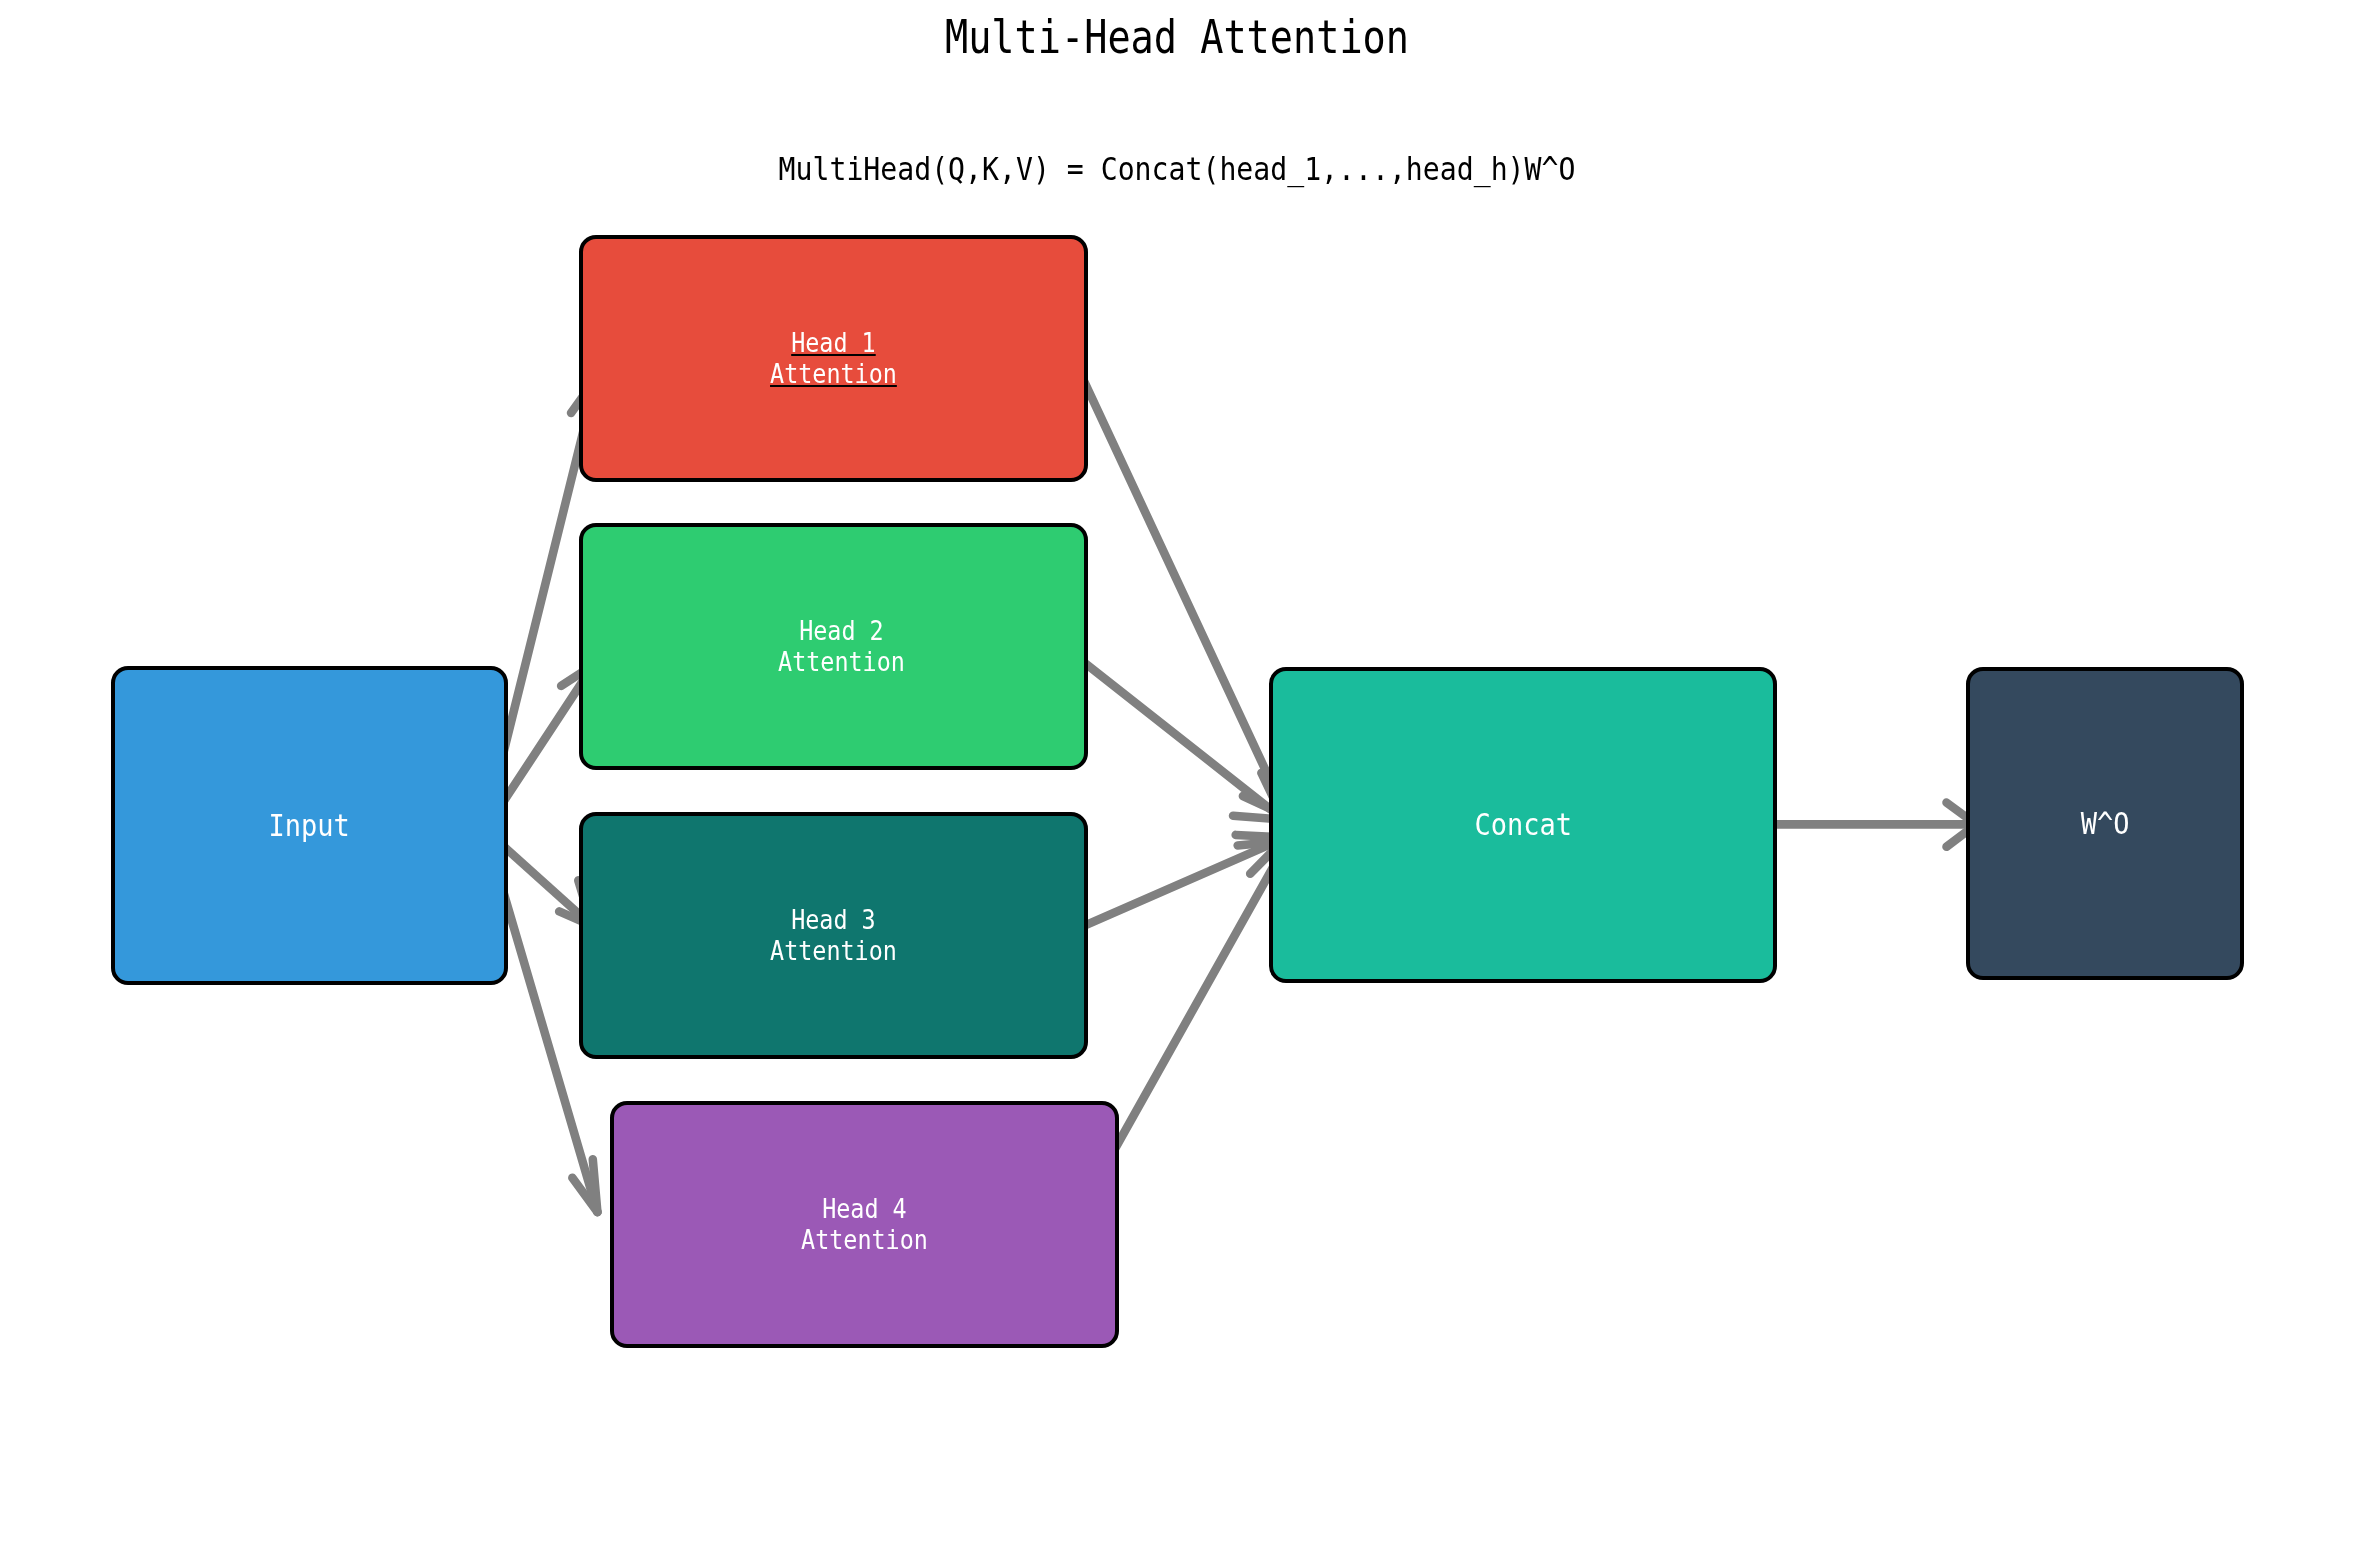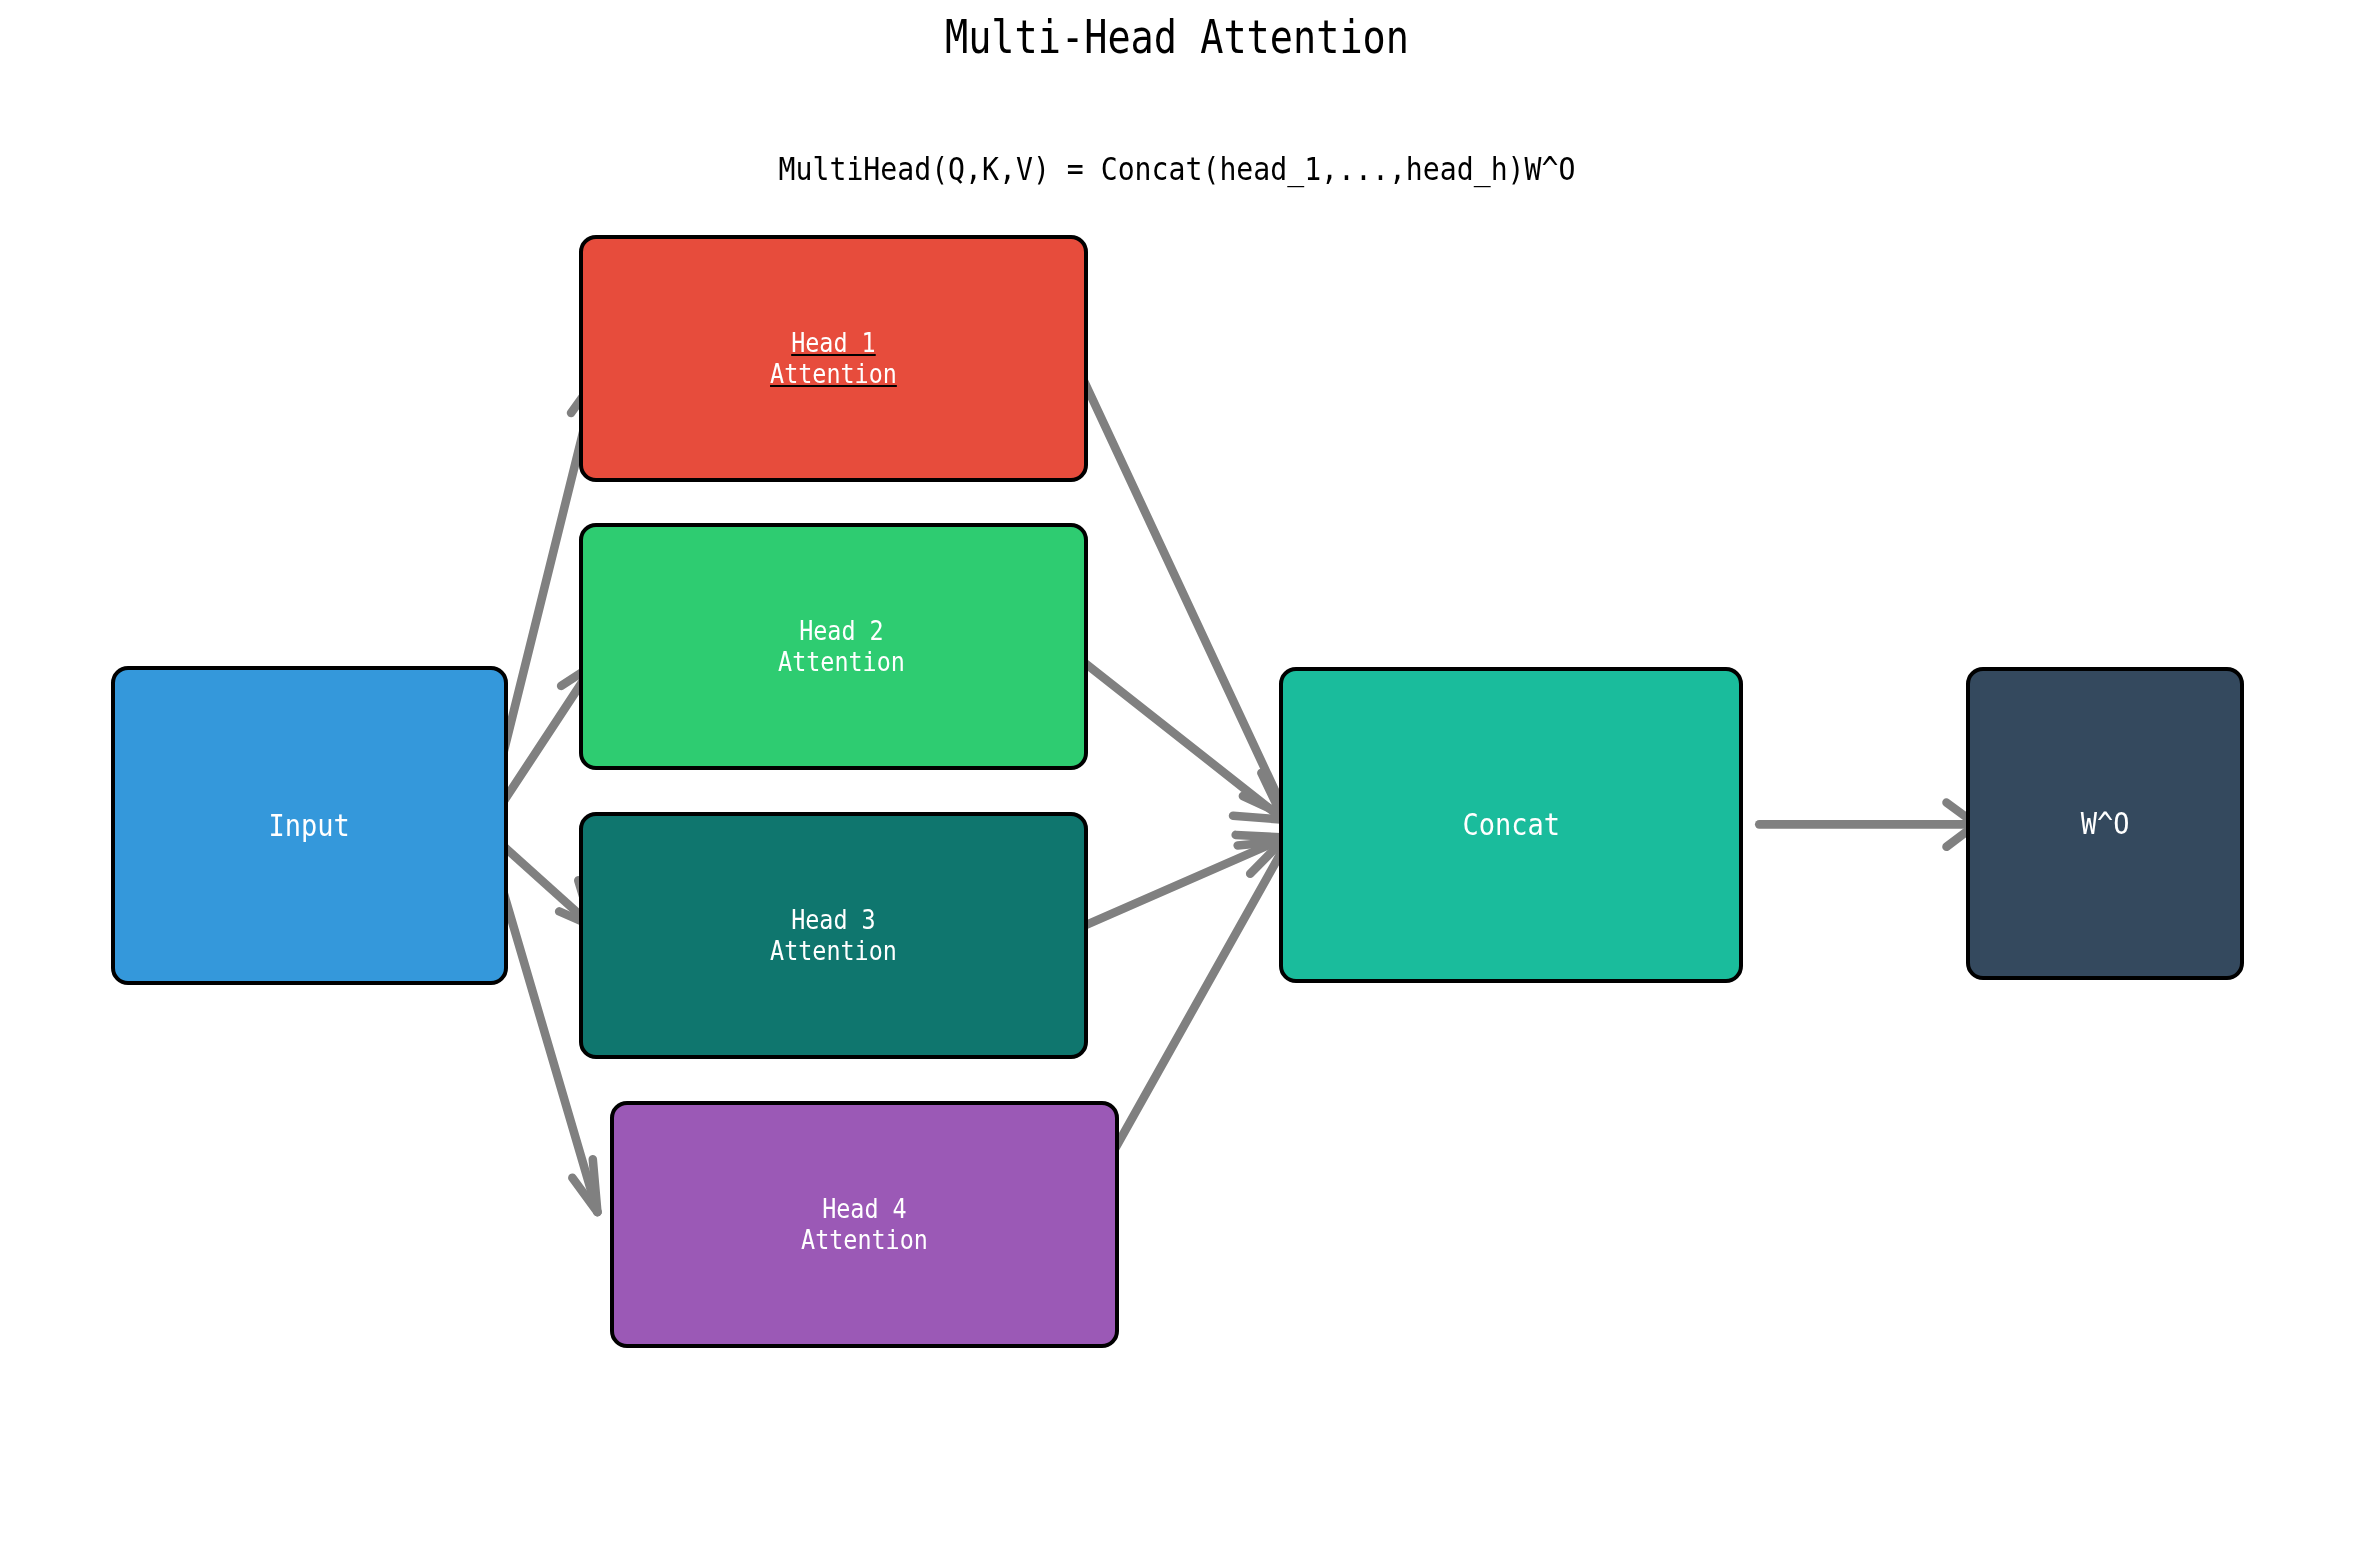--- a/index.html
+++ b/index.html
@@ -152,21 +152,21 @@
   </div>
 
   <div class="node-box" id="node-head-3" style="left: 579px; top: 812px; width: 509px; height: 247px; background: #0f766e;">
     <span class="node-label small"><span>Head 3</span><br><span>Attention</span></span>
   </div>
 
   <div class="node-box" id="node-head-4" style="left: 610px; top: 1101px; width: 509px; height: 247px; background: rgb(155, 89, 182);">
     <span class="node-label small"><span>Head 4</span><br><span>Attention</span></span>
   </div>
 
-  <div class="node-box" id="node-concat" style="left: 1269px; top: 667px; width: 464px; height: 316px; background: rgb(26, 188, 156); margin-left: 10px;">
+  <div class="node-box" id="node-concat" style="left: 1269px; top: 667px; width: 508px; height: 316px; background: rgb(26, 188, 156);">
     <span class="node-label big">Concat</span>
   </div>
 
   <div class="node-box" id="node-projection" style="left: 1966px; top: 667px; width: 278px; height: 313px; background: rgb(52, 73, 94);">
     <span class="node-label big">W^O</span>
   </div>
 
 </div>
 
 

